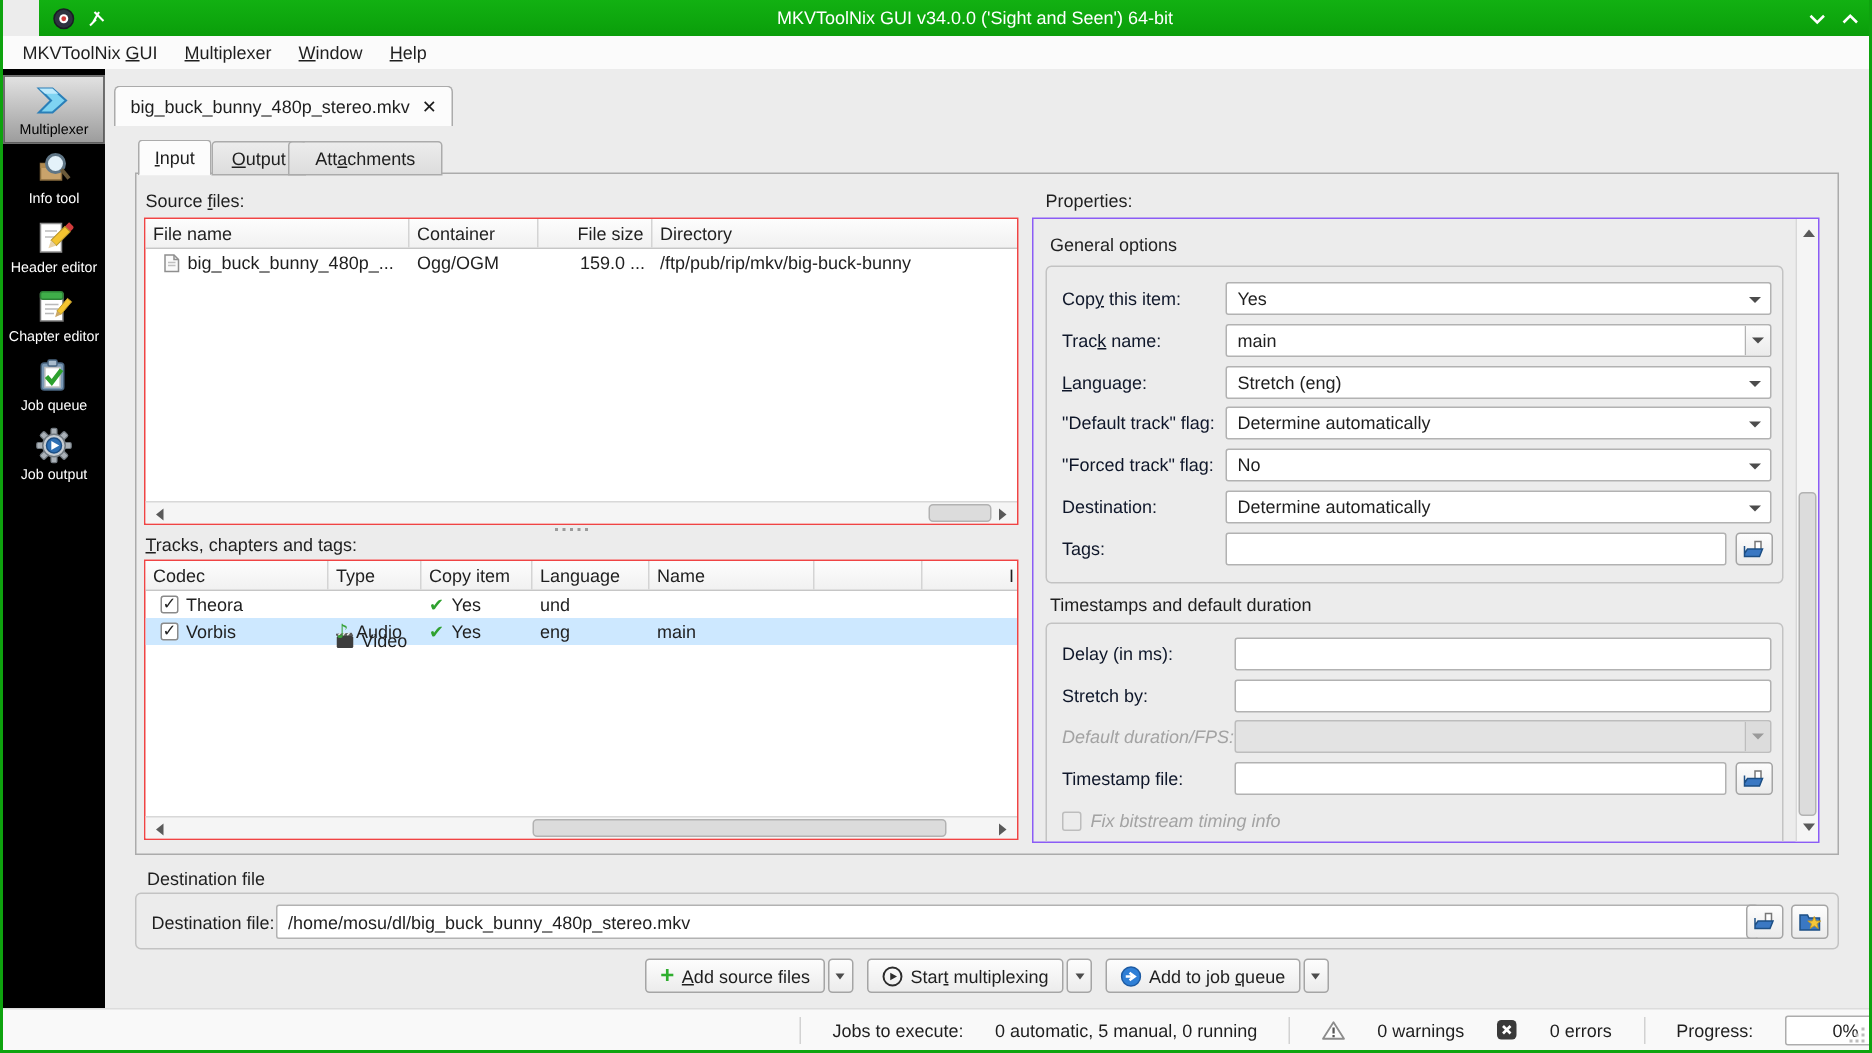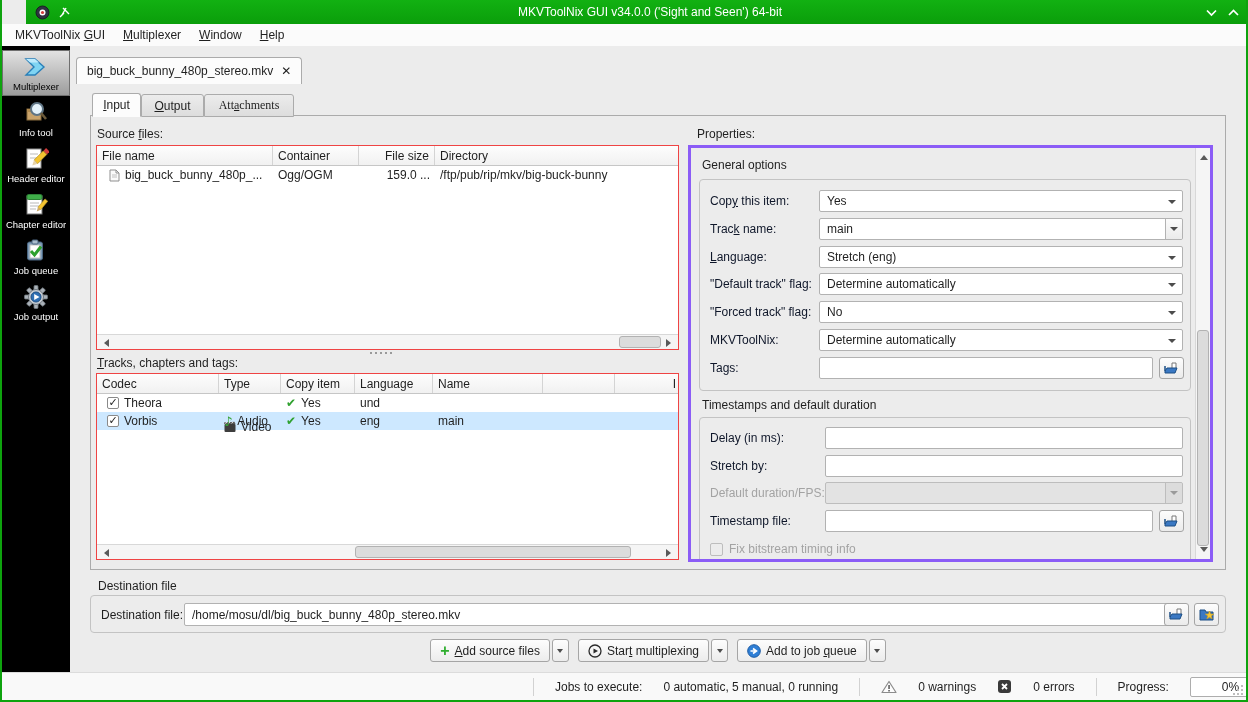--- a/index.html
+++ b/index.html
@@ -68,24 +68,24 @@
   .vscroll { position:absolute; top:0; bottom:0; right:0; width:15px; background:#f5f5f5; border-left:1px solid #d8d8d8; }
   .sb-thumb { position:absolute; background:#dcdcdc; border:1px solid #b2b2b2; border-radius:3px; }
   .tri { width:0; height:0; position:absolute; }
   .tri.l { border:4px solid transparent; border-right:5px solid #5a5a5a; left:3px; top:3.5px; }
   .tri.r { border:4px solid transparent; border-left:5px solid #5a5a5a; right:3px; top:3.5px; }
   .tri.u { border:4px solid transparent; border-bottom:5px solid #5a5a5a; top:3px; left:3.5px; }
   .tri.d { border:4px solid transparent; border-top:5px solid #5a5a5a; bottom:3px; left:3.5px; }
 
   
   .prop-frame { position:absolute; left:688px; top:145px; width:525px; height:417px;
-                border:3px solid #8b5cf6; background:#ececec; overflow:hidden; }
+                border:1px solid #8b5cf6; background:#ececec; overflow:hidden; }
   .groupbox { position:absolute; border:1px solid #c3c3c3; border-radius:4px; }
   .field-lbl { position:absolute; font-size:12px; color:#0f172a; white-space:nowrap; }
-  .field-lbl.dis, .dis-text { color:#a3a3a3; }
+  .field-lbl.dis, .dis-text { color:#a3a3a3;font-style:italic; }
   .select, .tinput { position:absolute; height:22px; background:#fff; border:1px solid #b2b2b2;
                      border-radius:2px; font-size:12px; color:#1f1f1f; display:flex; align-items:center;
                      padding:0 7px; overflow:hidden; white-space:nowrap; }
   .select .caret { position:absolute; right:6px; top:9px; width:0; height:0;
                    border:4px solid transparent; border-top:4px solid #4c4c4c; }
   .arrowbox { position:absolute; right:0; top:0; bottom:0; width:17px; border-left:1px solid #b2b2b2;
               background:linear-gradient(#fbfbfb,#ebebeb); border-radius:0 2px 2px 0; }
   .arrowbox .caret2 { position:absolute; left:4px; top:8px; width:0; height:0;
                       border:4px solid transparent; border-top:4px solid #4c4c4c; }
   .select.dis { background:#e3e3e3; border-color:#bdbdbd; }
@@ -231,21 +231,21 @@
     <span>big_buck_bunny_480p_stereo.mkv</span>
     <span class="tab-close">✕</span>
   </div>
 
   <div class="itab active" style="left:92px;width:49px;">
     <span><u>I</u>nput</span>
   </div>
   <div class="itab inactive" style="left:141px;width:63px;">
     <span><u>O</u>utput</span>
   </div>
-  <div class="itab inactive" style="left:204px;width:90px;font-family:Liberation Serif, serif;">
+  <div class="itab inactive" style="left:192px;width:103px;">
     <span>Att<u>a</u>chments</span>
   </div>
 
   <div class="panel"></div>
 
   <div class="abs lbl" style="left:97px;top:127px;">Source <u>f</u>iles:</div>
 
   <div class="table" style="left:96px;top:145px;width:583px;height:205px;">
     <div class="thead">
       <div class="th" style="width:176px;">File name</div>
@@ -386,21 +386,21 @@
       <span>Determine automatically</span>
       <i class="caret"></i>
     </div>
 
     <div class="field-lbl" style="left:19px;top:157px;">"Forced track" flag:</div>
     <div class="select" style="left:128px;top:153px;width:364px;">
       <span>No</span>
       <i class="caret"></i>
     </div>
 
-    <div class="field-lbl" style="left:19px;top:185px;">MKVToolNix:</div>
+    <div class="field-lbl" style="left:19px;top:185px;">Destination:</div>
     <div class="select" style="left:128px;top:181px;width:364px;">
       <span>Determine automatically</span>
       <i class="caret"></i>
     </div>
 
     <div class="field-lbl" style="left:19px;top:213px;">Tags:</div>
     <div class="tinput" style="left:128px;top:209px;width:334px;">
       <span></span>
     </div>
     <div class="iconbtn" style="left:468px;top:209px;">

